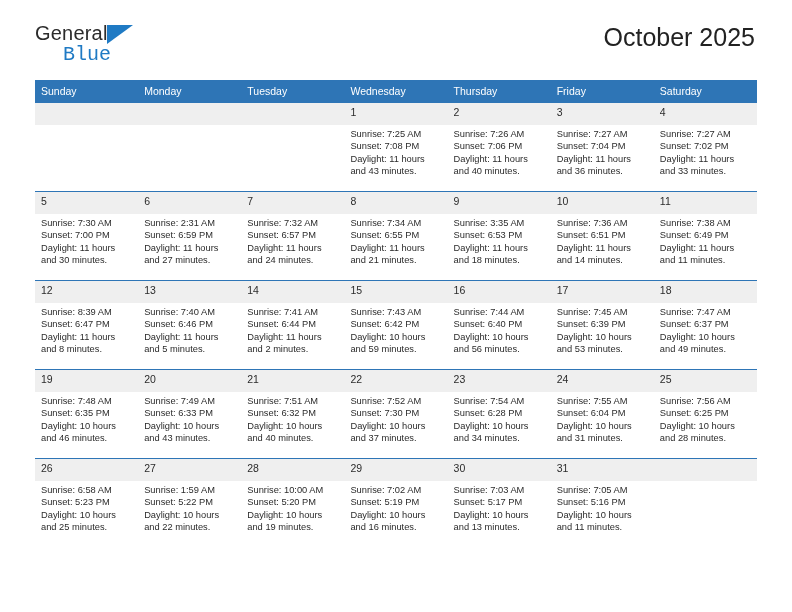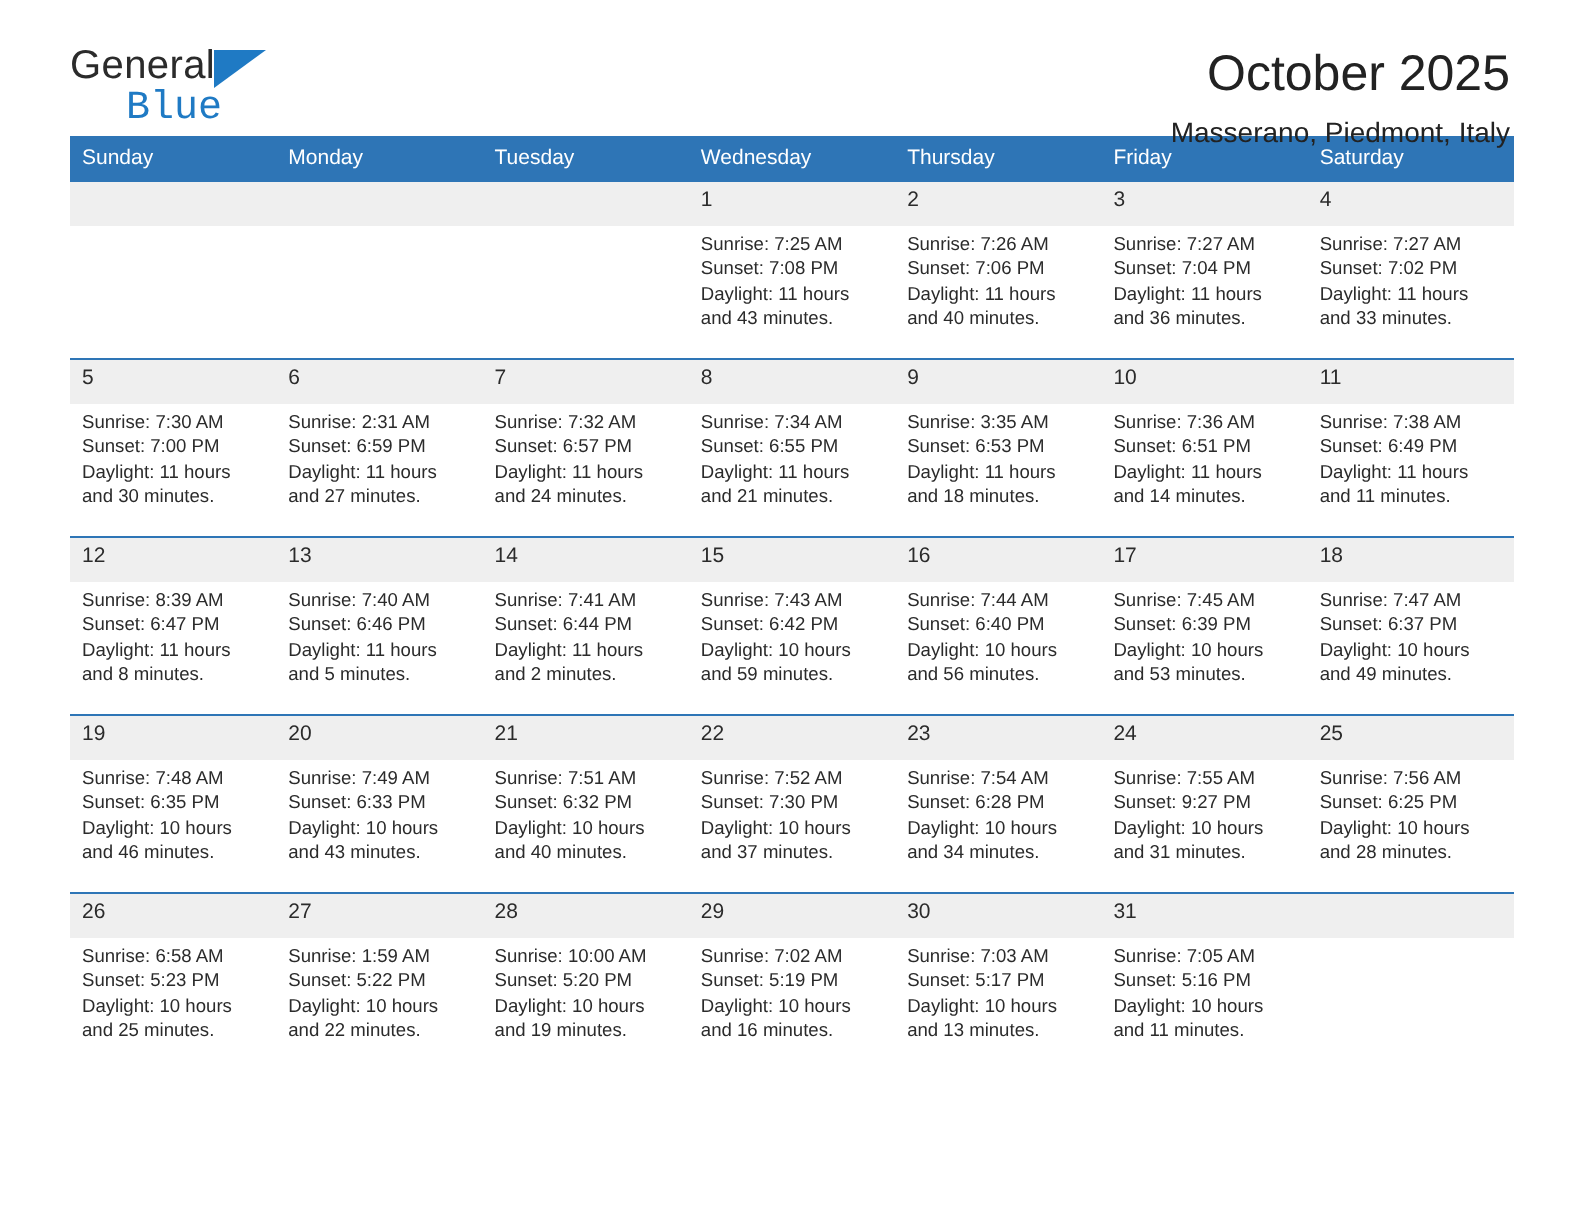--- a/index.html
+++ b/index.html
@@ -24,26 +24,26 @@
     position:absolute;left:72px;top:3px;
     width:0;height:0;
     border-left:26px solid #1f7ac4;
     border-bottom:19px solid transparent;
   }
   .logo-blue{
     position:absolute;left:28px;top:21px;
     font-size:20px;color:#1f7ac4;
     font-family:Liberation Mono, monospace;
   }
-  .title-wrap{text-align:right;padding-right:2px;}
+  .title-wrap{text-align:center;padding-right:2px;}
   .cal-title{font-size:25px;color:#222;line-height:30px;font-weight:400;}
   .cal-sub{font-size:14px;color:#222;line-height:22px;margin-top:3px;}
 
   
-  .cal{width:722px;margin-top:0;border-collapse:collapse;table-layout:fixed;}
+  .cal{width:722px;margin-top:12px;border-collapse:collapse;table-layout:fixed;}
   .cal th{
     background:#2e75b6;color:#ffffff;
     font-weight:400;font-size:10.5px;
     text-align:left;
     padding:5px 0 5px 6px;
     border:none;
   }
   .cal td{
     vertical-align:top;
     border-top:1px solid #2e75b6;
@@ -75,21 +75,20 @@
 <div class="page">
 
   <div class="topbar">
     <div class="logo">
       <span class="logo-general">General</span>
       <span class="logo-tri"></span>
       <span class="logo-blue">Blue</span>
     </div>
     <div class="title-wrap">
       <div class="cal-title">October 2025</div>
-      <div class="cal-sub">Masserano, Piedmont, Italy</div>
     </div>
   </div>
 
   <table class="cal">
     <thead>
       <tr id="hdr-row">
           <th>Sunday</th>
           <th>Monday</th>
           <th>Tuesday</th>
           <th>Wednesday</th>
@@ -322,21 +321,21 @@
               <div>Sunrise: 7:54 AM</div>
               <div>Sunset: 6:28 PM</div>
               <div>Daylight: 10 hours</div>
               <div>and 34 minutes.</div>
             </div>
           </td>
           <td>
             <span class="daynum">24</span>
             <div class="lines">
               <div>Sunrise: 7:55 AM</div>
-              <div>Sunset: 9:27 PM</div>
+              <div>Sunset: 6:04 PM</div>
               <div>Daylight: 10 hours</div>
               <div>and 31 minutes.</div>
             </div>
           </td>
           <td>
             <span class="daynum">25</span>
             <div class="lines">
               <div>Sunrise: 7:56 AM</div>
               <div>Sunset: 6:25 PM</div>
               <div>Daylight: 10 hours</div>

